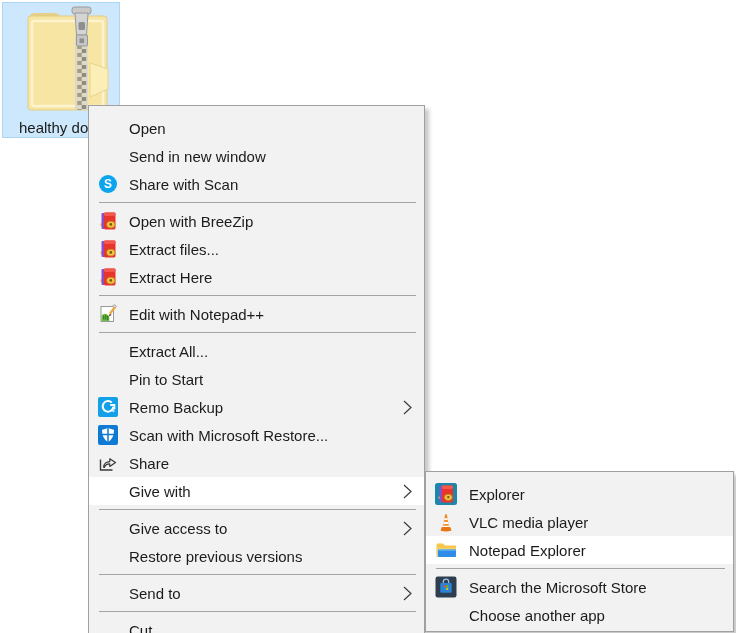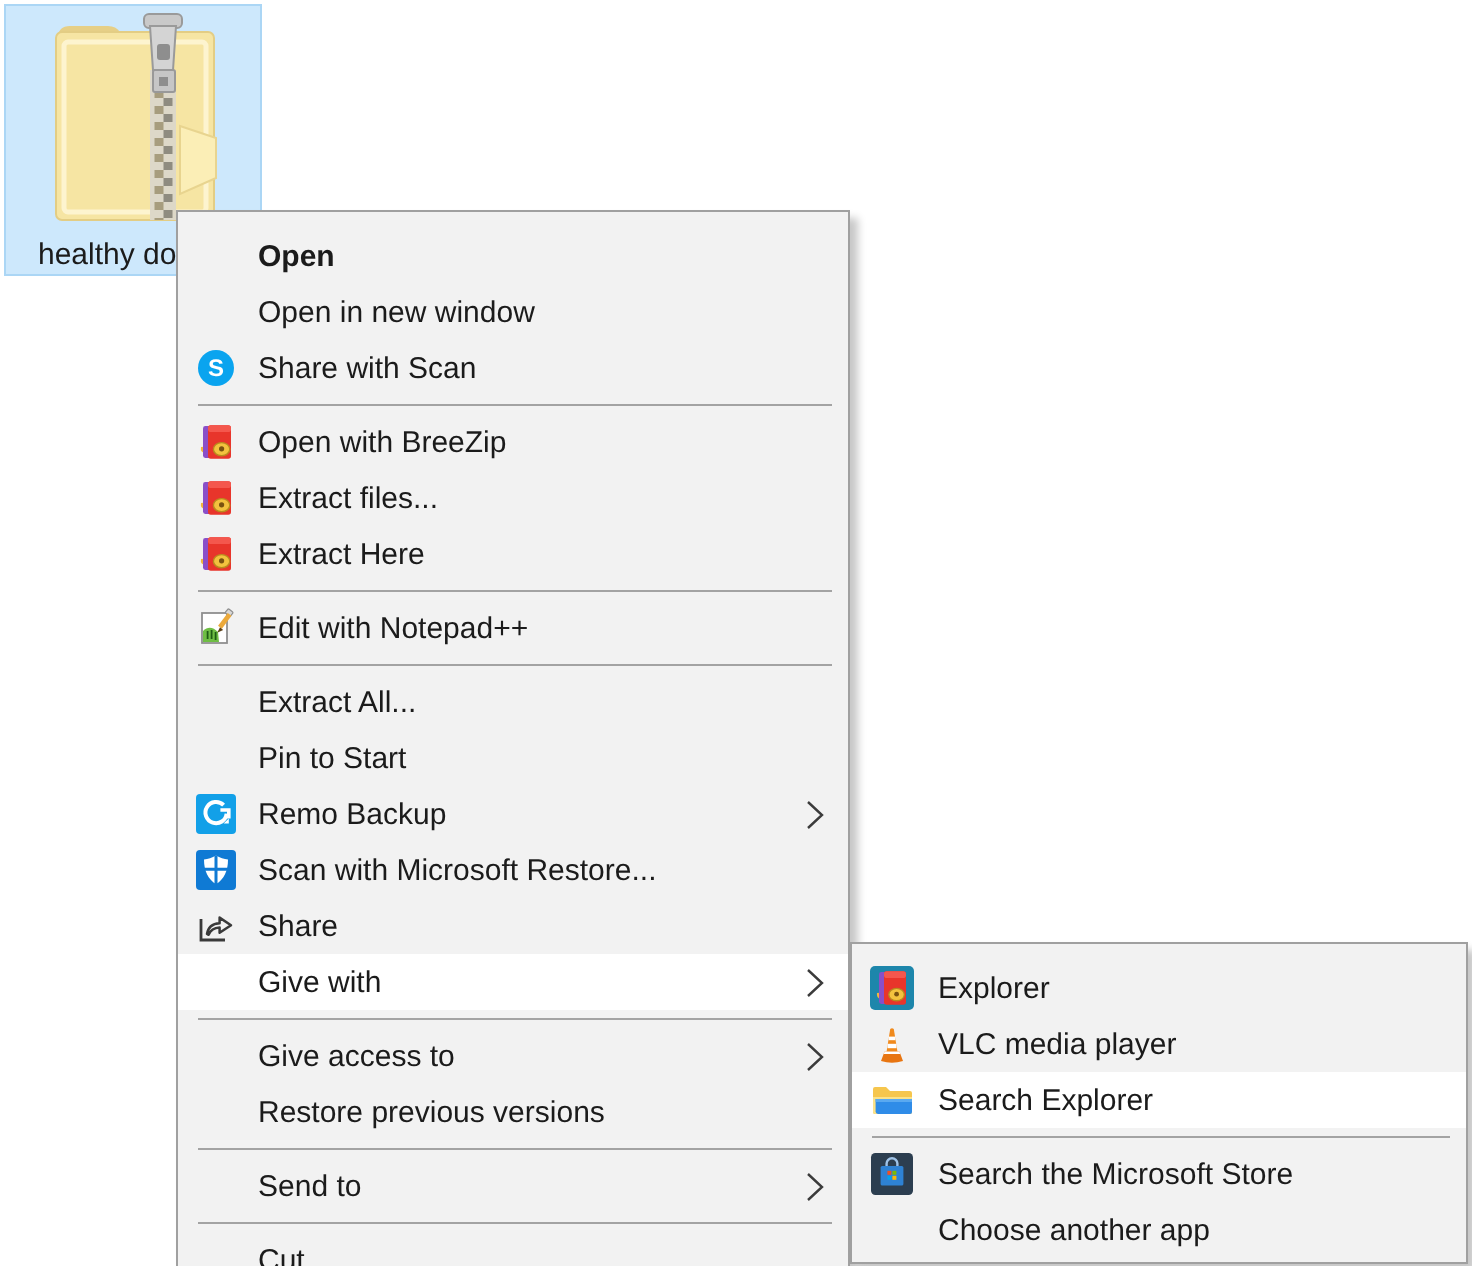--- a/index.html
+++ b/index.html
@@ -1,33 +1,33 @@
 <!DOCTYPE html>
 <html style="--menu-bg: #f2f2f2; --menu-border: #a0a0a0; --separator: #a3a3a3; --highlight: #ffffff; --selection-bg: #cde8fc; --selection-border: #abd6f5; --text: #1b1b1b;"><head>
 <meta charset="utf-8">
 <style>
   *{box-sizing:border-box;margin:0;padding:0}
   html,body{width:736px;height:633px}
   body{overflow:hidden;background:#ffffff;font-family:"Liberation Sans",sans-serif;position:relative}
 
-  .file-tile{position:absolute;left:2px;top:2px;width:129px;height:136px;
+  .file-tile{position:absolute;left:2px;top:2px;width:118px;height:136px;
     background:var(--selection-bg,#cde8fc);border:1px solid var(--selection-border,#abd6f5);z-index:1}
   .zip-svg{position:absolute;left:21px;top:2px}
   .file-label{position:absolute;left:16px;top:116px;font-size:15px;color:var(--text,#161616);white-space:nowrap}
 
   .menu{position:absolute;background:var(--menu-bg,#f2f2f2);
     border:1px solid var(--menu-border,#a0a0a0);
     box-shadow:4px 4px 4px rgba(0,0,0,.22)}
   #main-menu{left:88px;top:105px;width:337px;padding:8px 0 6px;z-index:5}
   #sub-menu{left:425px;top:471px;width:309px;padding:8px 0 2px;z-index:6}
 
   .menu-item{height:28px;display:flex;align-items:center;padding:0 12px 0 8px;
     font-size:15px;color:var(--text,#1b1b1b);white-space:nowrap;cursor:default}
   .menu-item.highlight{background:var(--highlight,#ffffff)}
-  .menu-item.bold .mi-label{font-weight:bold}
+  .menu-item.bold .mi-label{font-weight:normal}
   .icon-box{width:22px;min-width:22px;height:24px;display:flex;align-items:center;justify-content:center;margin-right:10px}
   #sub-menu .icon-box{width:24px;min-width:24px;margin-right:11px}
   .mi-label{flex:1 1 auto}
   .chevron{display:flex;align-items:center;margin-left:8px}
   .separator{height:1px;background:var(--separator,#a3a3a3);margin:4px 8px 4px 10px}
 </style>
 </head>
 <body>
 
 <div class="file-tile">
@@ -48,21 +48,21 @@
   <div class="file-label">healthy do</div>
 </div>
 
 <div class="menu" id="main-menu">
     <div class="menu-item bold">
       <span class="icon-box"></span>
       <span class="mi-label">Open</span>
     </div>
     <div class="menu-item">
       <span class="icon-box"></span>
-      <span class="mi-label">Open in new window</span>
+      <span class="mi-label">Send in new window</span>
     </div>
     <div class="menu-item">
       <span class="icon-box">
         <svg width="20" height="20" viewBox="0 0 20 20">
           <circle cx="10" cy="10" r="9" fill="#0aa4ef"></circle>
           <text x="10" y="14.2" text-anchor="middle" font-family="Liberation Sans, sans-serif" font-size="12" font-weight="bold" fill="#ffffff">S</text>
         </svg>
       </span>
       <span class="mi-label">Share with Scan</span>
     </div>
@@ -232,21 +232,21 @@
     </div>
     <div class="menu-item highlight">
       <span class="icon-box">
         <svg width="24" height="24" viewBox="0 0 24 24">
           <path d="M2.5 6.5 Q2.5 5.5 3.5 5.5 L9 5.5 L11 7.5 L21 7.5 Q22 7.5 22 8.5 L22 18 Q22 19 21 19 L3.5 19 Q2.5 19 2.5 18 Z" fill="#f6c64d"></path>
           <path d="M2.5 10.5 L22 10.5 L22 18 Q22 19 21 19 L3.5 19 Q2.5 19 2.5 18 Z" fill="#fbe289"></path>
           <path d="M3.8 11.5 L22 11.5 L22 18 Q22 19 21 19 L5 19 Q3.8 19 3.8 17.8 Z" fill="#2f8ce8"></path>
           <path d="M3.8 11.5 H22 V13 H3.8 Z" fill="#5aa9f0"></path>
         </svg>
       </span>
-      <span class="mi-label">Search Explorer</span>
+      <span class="mi-label">Notepad Explorer</span>
     </div>
     <div class="separator"></div>
     <div class="menu-item">
       <span class="icon-box">
         <svg width="24" height="24" viewBox="0 0 24 24">
           <rect x="1.5" y="1.5" width="21" height="21" rx="2.2" fill="#2c3e50"></rect>
           <path d="M9.3 8.2 V6.8 A2.7 2.7 0 0 1 14.7 6.8 V8.2" fill="none" stroke="#9fc3e8" stroke-width="1.2"></path>
           <rect x="6.3" y="8" width="11.4" height="9.8" rx="0.8" fill="#2e82d4"></rect>
           <rect x="9.7" y="10.4" width="2" height="2" fill="#f25022"></rect>
           <rect x="12.2" y="10.4" width="2" height="2" fill="#7fba00"></rect>

